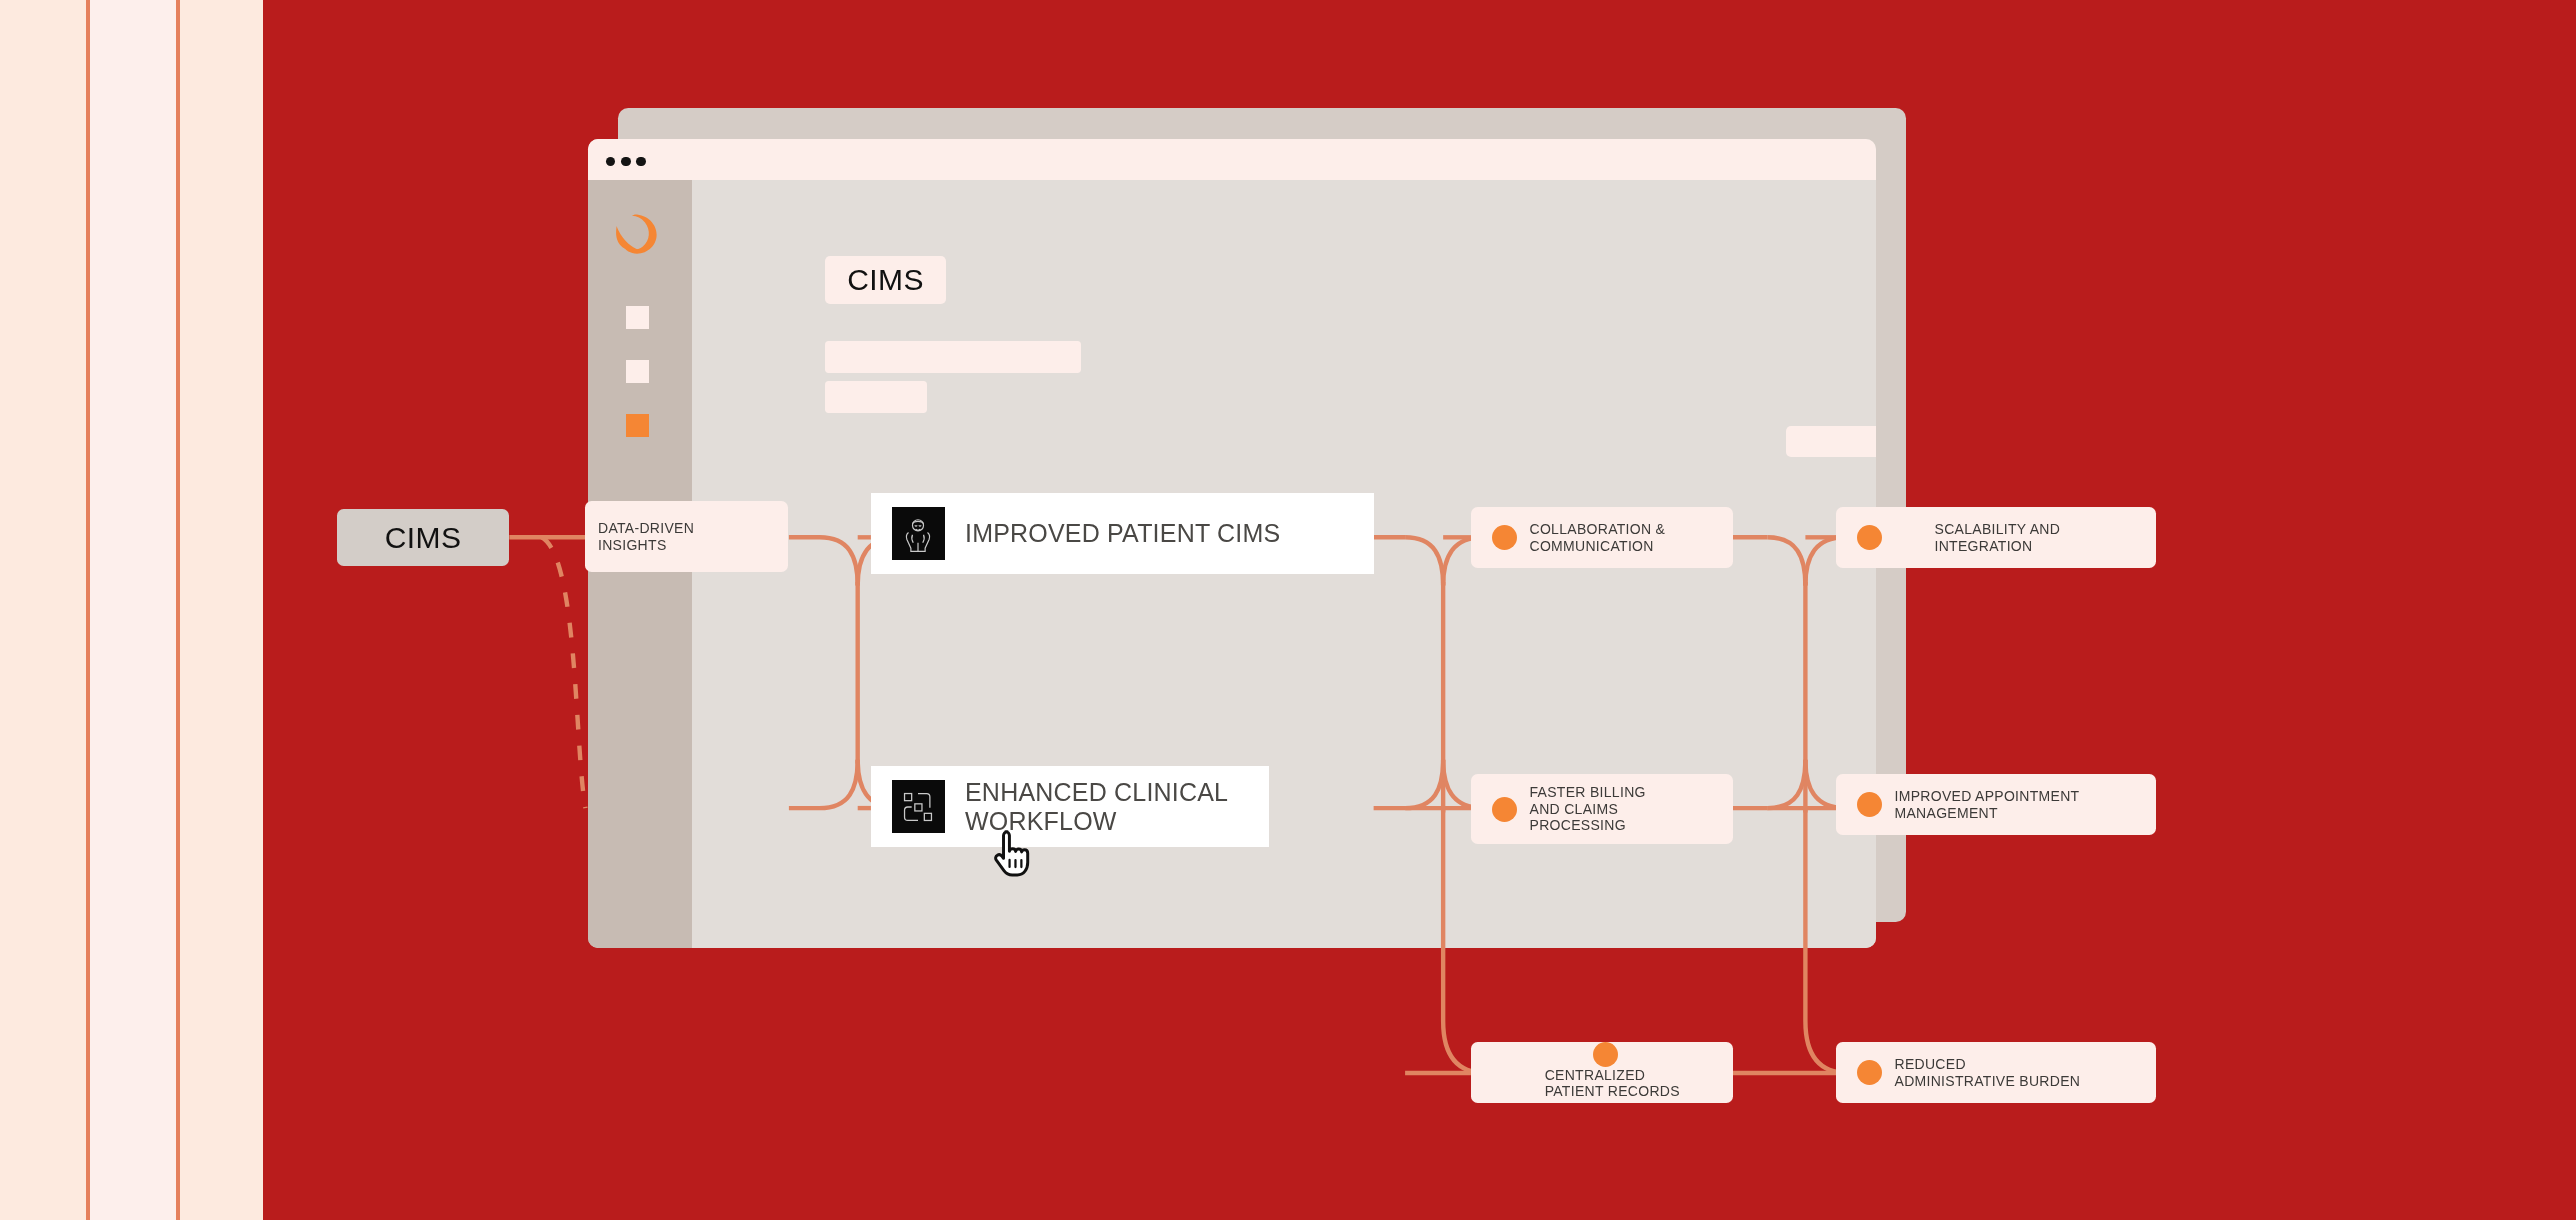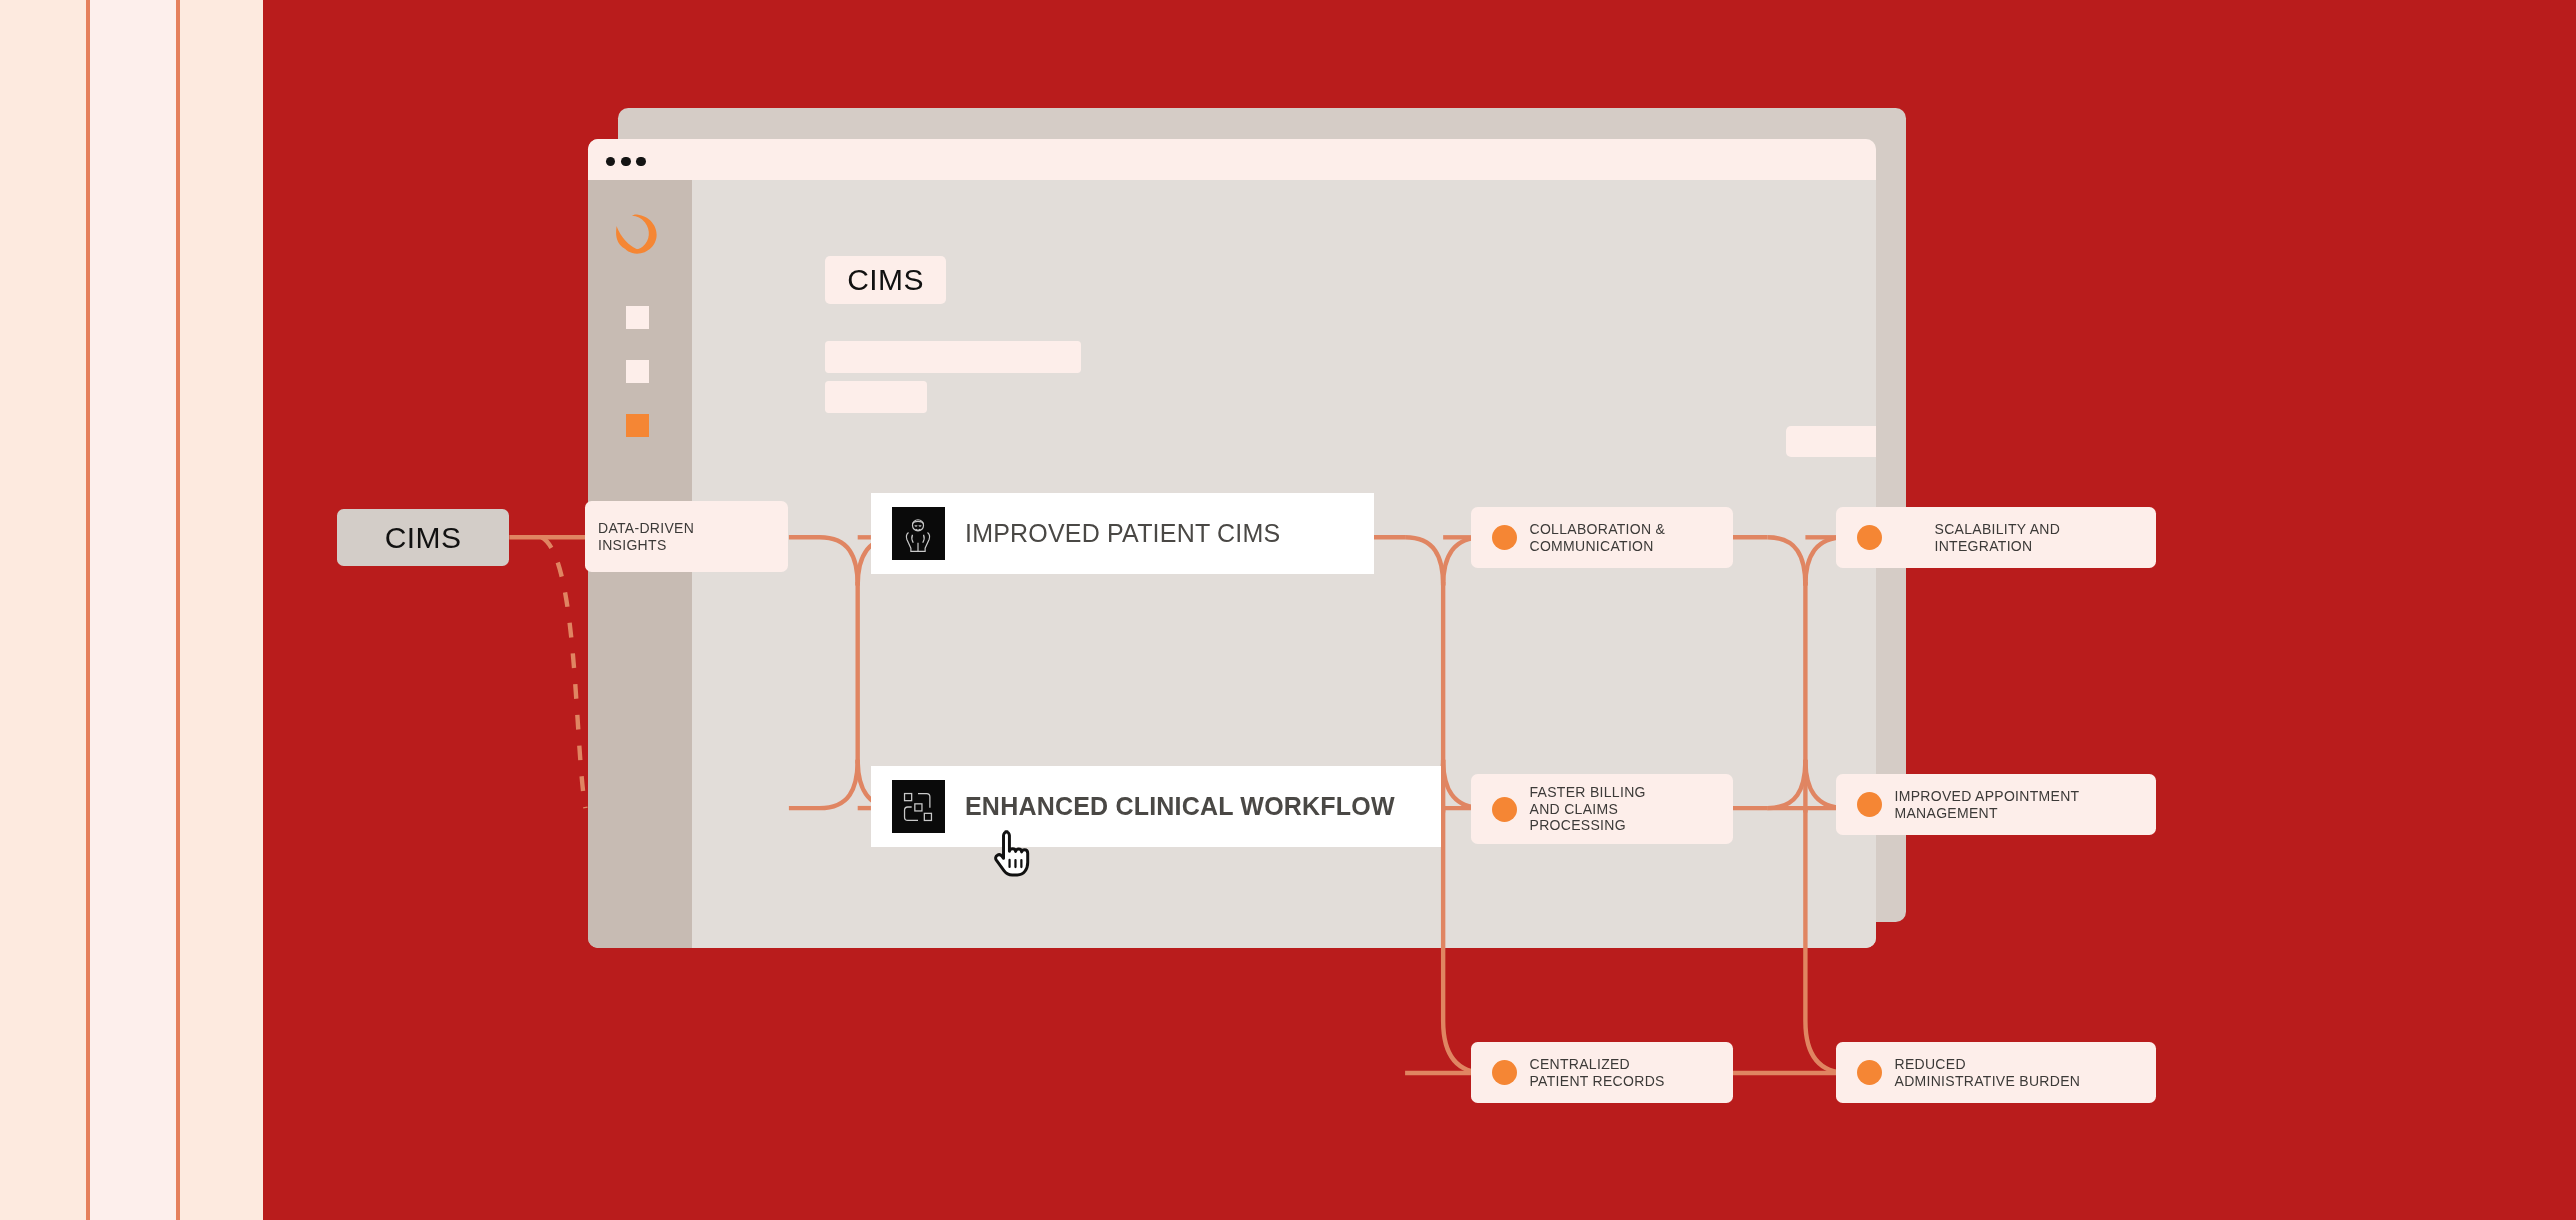--- a/index.html
+++ b/index.html
@@ -116,25 +116,25 @@
     padding-left: 20.5px;
   }
   .card .icon {
     flex: 0 0 auto;
     width: 53px; height: 53px; background: #0a0a0a;
     display: flex; align-items: center; justify-content: center;
     margin-right: 20.5px;
   }
   .card .t { font-size: 25px; color: #4a4845; letter-spacing: 0.2px; }
   #card-ipc { left: 871px; top: 493px;  width: 503px; height: 81px; }
-  #card-ecw { left: 871px; top: 766px; width: 570px; height: 81px; font-weight: bold; }
+  #card-ecw { left: 871px; top: 766px; width: 398px; height: 81px; }
 
   #node-collab { left: 1471px; top: 507px;  width: 262px; height: 61px; }
   #node-billing{ left: 1471px; top: 774px; width: 262px; height: 70px; }
-  #node-central{ left: 1471px; top: 1042px; width: 262px; height: 61px; }
+  #node-central{ left: 1471px; top: 1042px; width: 262px; height: 61px; flex-direction: column; }
 
   #node-scal   { left: 1836px; top: 507px;  width: 320px; height: 61px; gap: 40px; }
   #node-appt   { left: 1836px; top: 774px; width: 320px; height: 61px; }
   #node-admin  { left: 1836px; top: 1042px; width: 320px; height: 61px; }
 
   
   #cursor { position: absolute; left: 991px; top: 828px; width: 45px; height: 54px; }
 </style>
 </head>
 <body>

